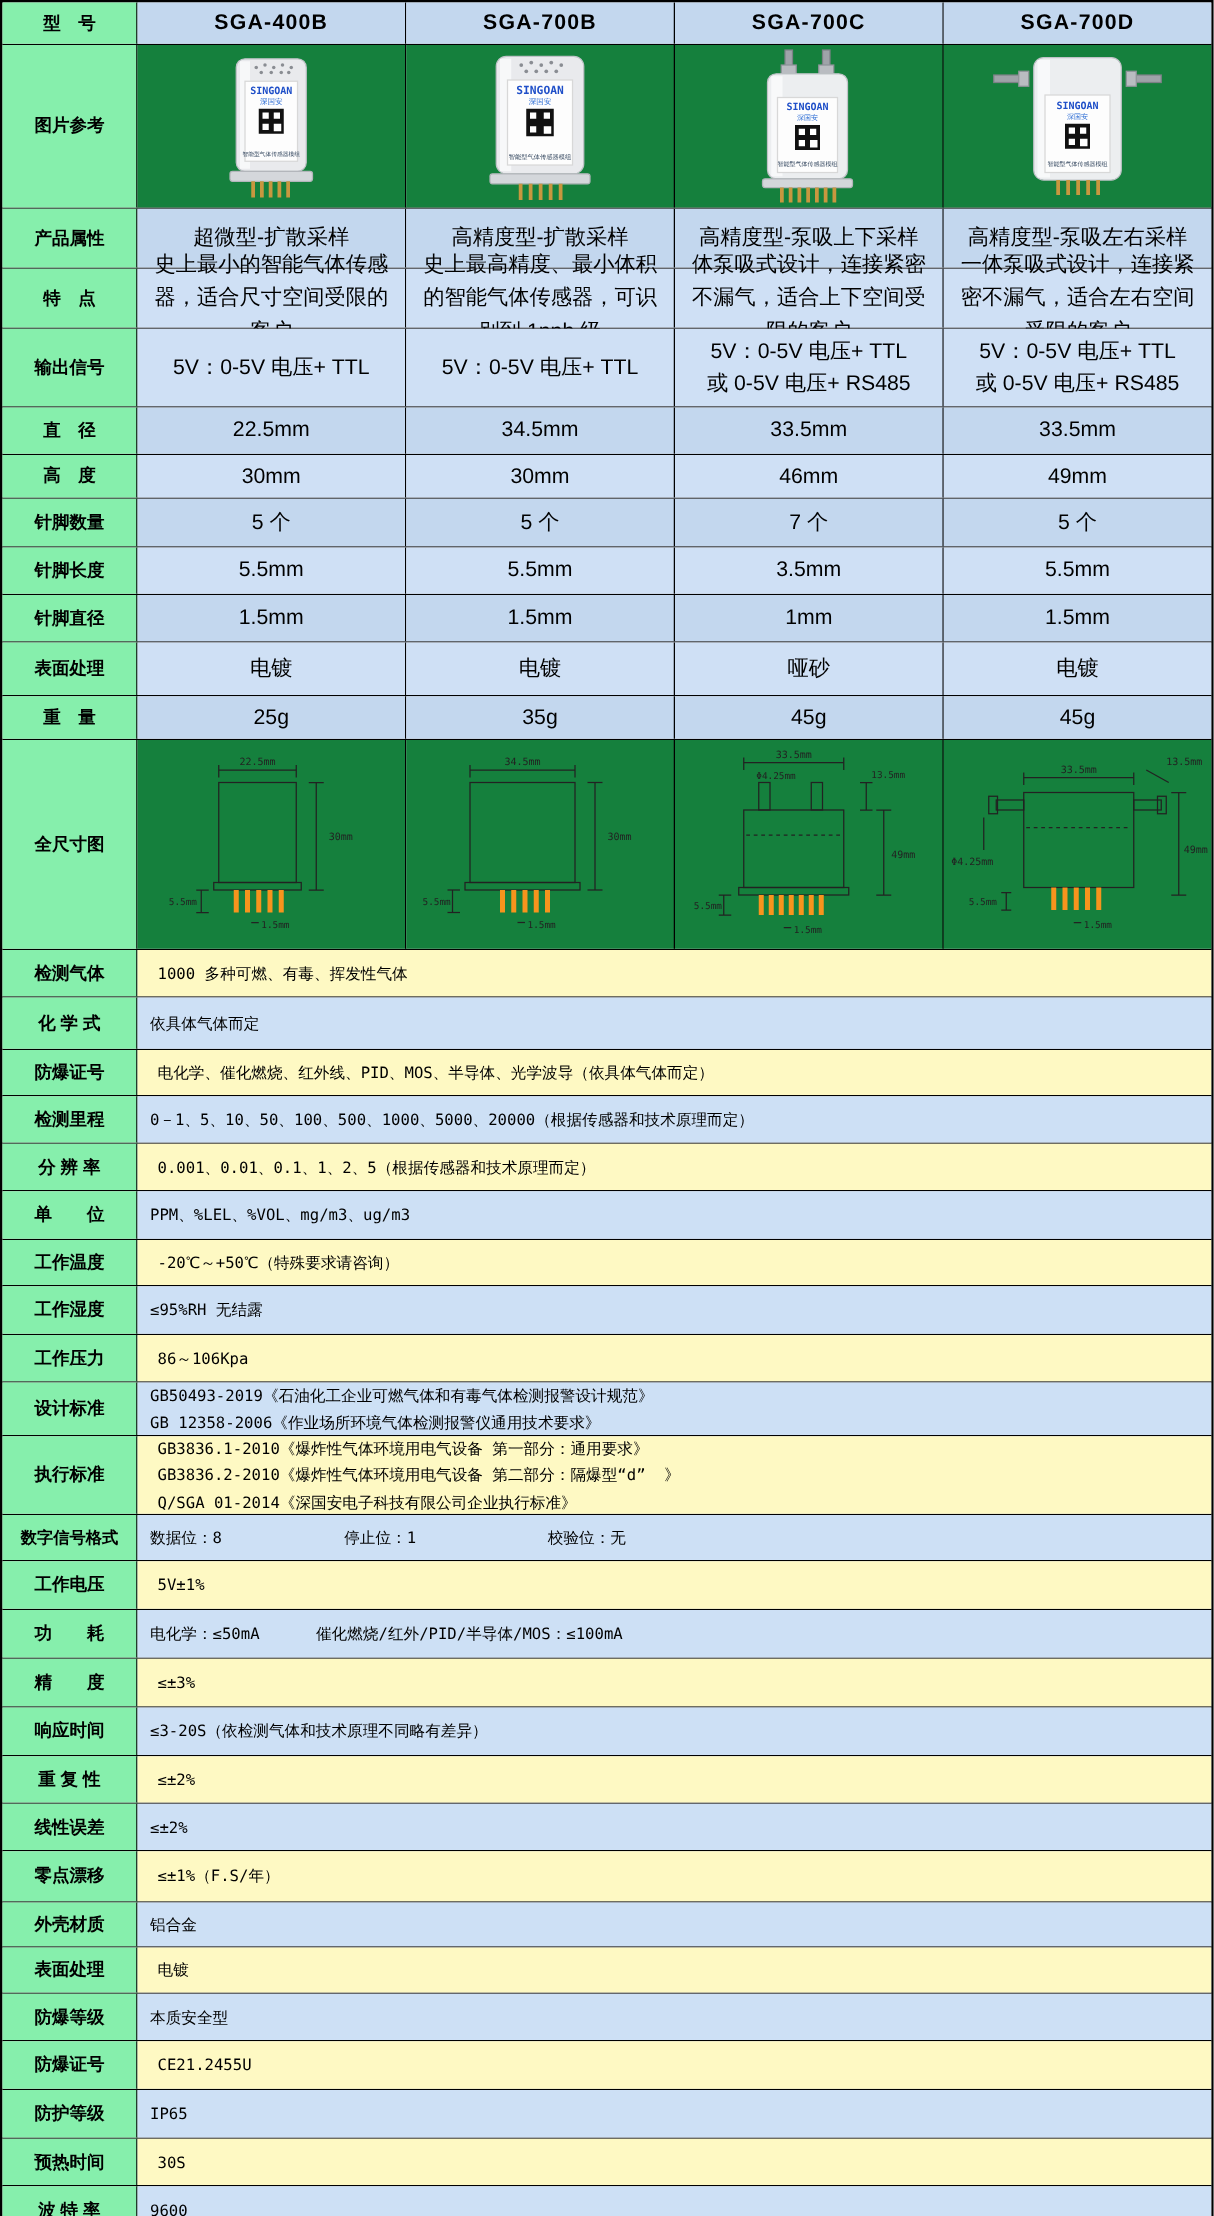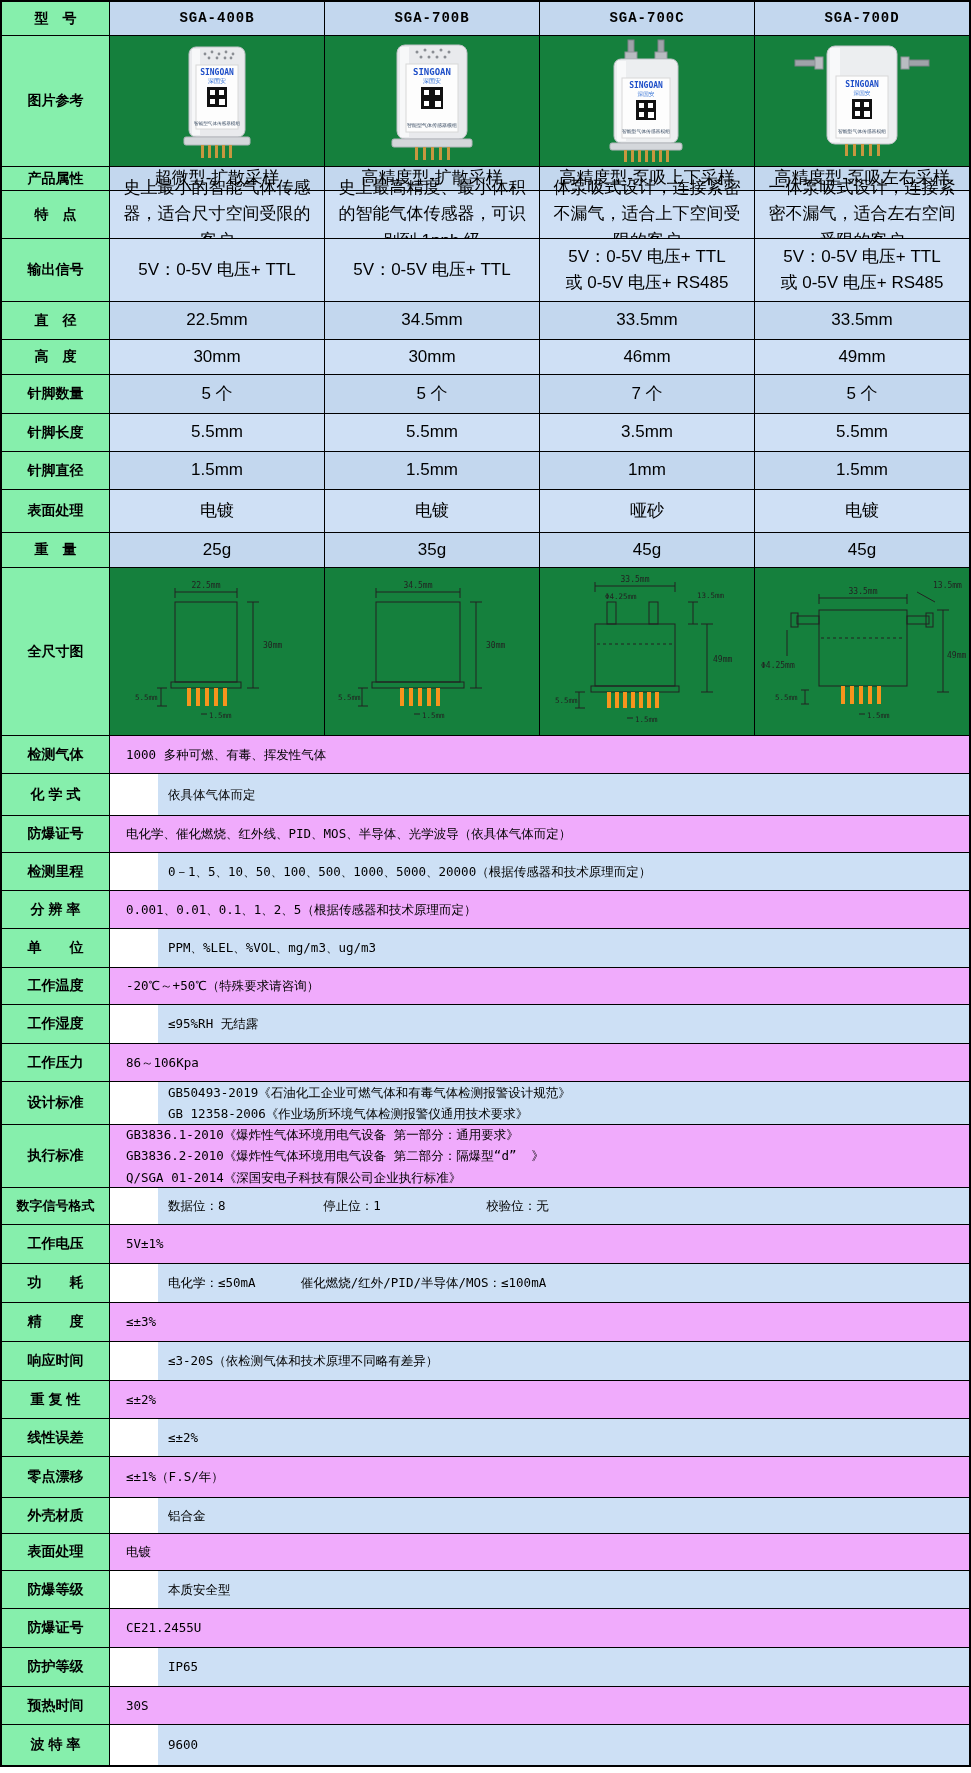--- a/index.html
+++ b/index.html
@@ -10,25 +10,25 @@
   .lbl{width:108px;min-width:108px;background:#86efac;display:flex;align-items:center;justify-content:center;
        font-weight:bold;font-size:14px;text-align:center;border-right:1.5px solid #000;box-sizing:border-box;
        line-height:1.25;white-space:pre-wrap;}
   .cell{flex:1 1 0;display:flex;align-items:center;justify-content:center;text-align:center;
         border-right:1px solid #000;box-sizing:border-box;font-size:17px;line-height:1.55;
         white-space:pre-wrap;padding:2px 6px;}
   .cell:last-child{border-right:none;}
   .wide{flex:1;display:flex;align-items:center;text-align:left;font-size:12.5px;line-height:1.7;
         padding:3px 10px;box-sizing:border-box;white-space:pre-wrap;
         font-family:"DejaVu Sans Mono","Liberation Mono",monospace;}
-  .hdr .cell{font-family:Liberation Mono, monospace;font-weight:bold;font-size:14px;letter-spacing:1px;}
+  .hdr .cell{font-family:Liberation Sans, sans-serif;font-weight:bold;font-size:17px;letter-spacing:1px;}
   .bA{background:#c3d7ee;}
   .bB{background:#cfe0f5;}
-  .sA{background:#f0abfc;padding-left:16px;}
-  .sB{background:#cde0f5;margin-left:48px;}
+  .sA{background:#fef9c3;padding-left:16px;}
+  .sB{background:#cde0f5;}
   .imgcell,.digcell{flex:1 1 0;display:flex;align-items:center;justify-content:center;
         border-right:1px solid #000;box-sizing:border-box;background:#15803d;overflow:hidden;}
   .imgcell:last-child,.digcell:last-child{border-right:none;}
   svg text{font-family:"DejaVu Sans Mono","Liberation Mono",monospace;}
   .brandtxt{font-weight:bold;}
 </style>
 </head>
 <body>
 
 <div class="sheet">
@@ -177,21 +177,21 @@
           <rect x="58" y="106" width="3" height="12"></rect>
             <rect x="66" y="106" width="3" height="12"></rect>
           <rect x="74" y="106" width="3" height="12"></rect>
             <rect x="82" y="106" width="3" height="12"></rect>
           <rect x="90" y="106" width="3" height="12"></rect>
         </g>
       </svg>
     </div>
   </div>
 
-  <div class="row" style="height:24px">
+  <div class="row" style="height:48px">
     <div class="lbl">产品属性</div>
     <div class="cell bA">超微型-扩散采样</div>
     <div class="cell bA">高精度型-扩散采样</div>
     <div class="cell bA">高精度型-泵吸上下采样</div>
     <div class="cell bA">高精度型-泵吸左右采样</div>
   </div>
   <div class="row" style="height:48px">
     <div class="lbl">特　点</div>
     <div class="cell bB">史上最小的智能气体传感器，适合尺寸空间受限的客户</div>
     <div class="cell bB">史上最高精度、最小体积的智能气体传感器，可识别到 1ppb 级</div>

